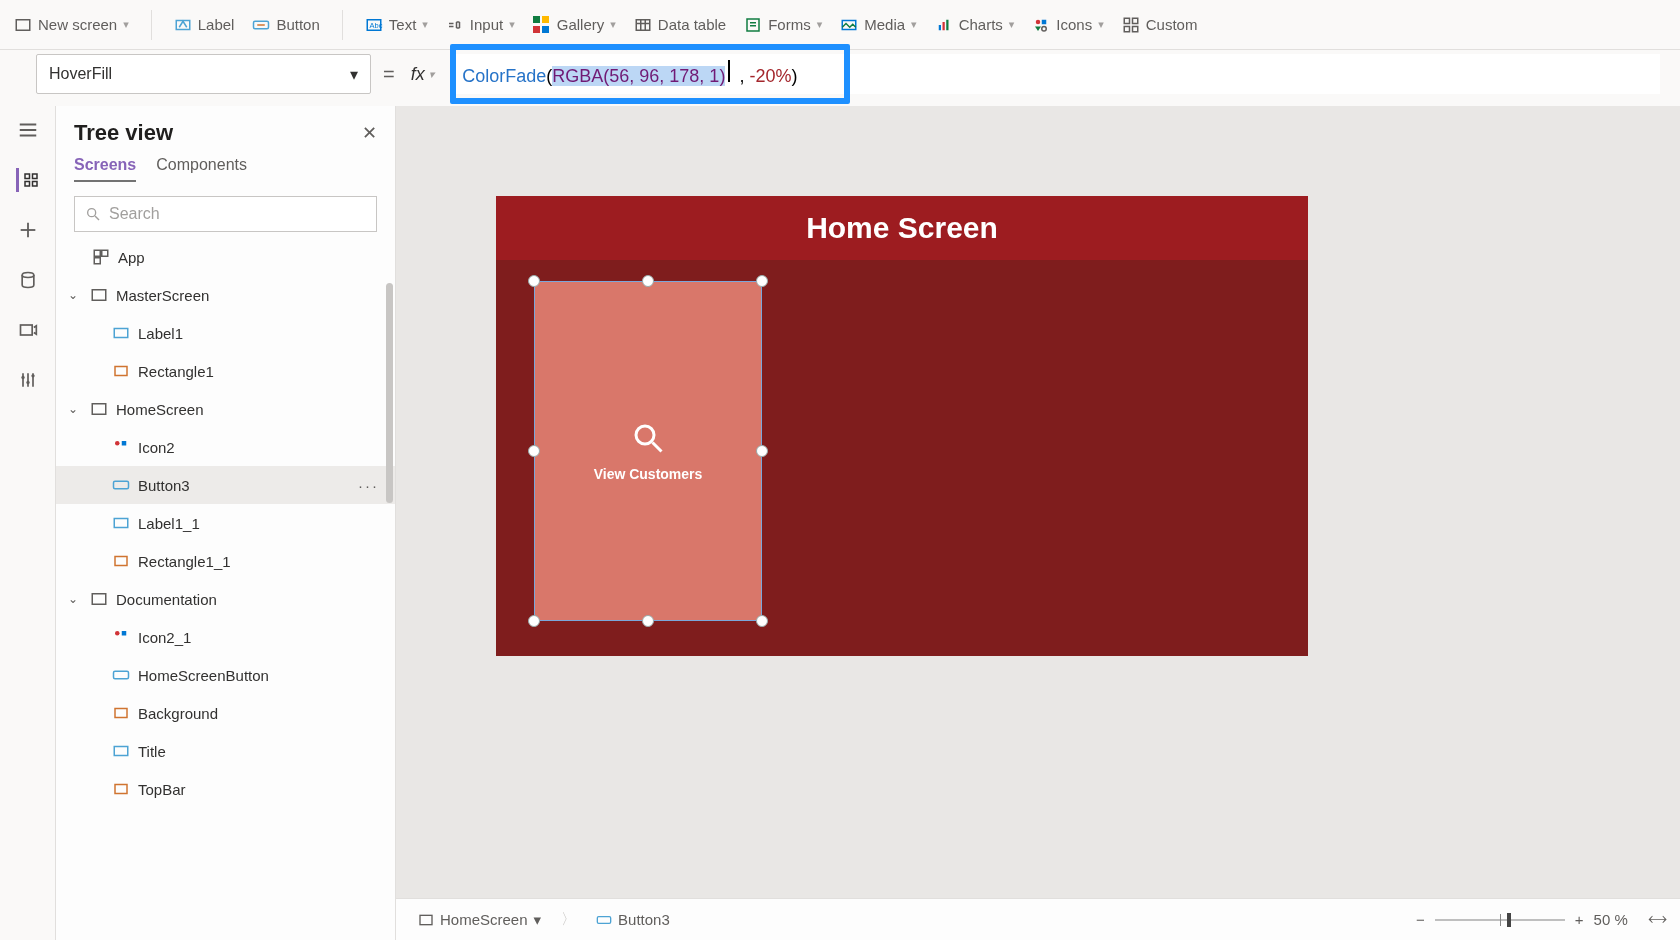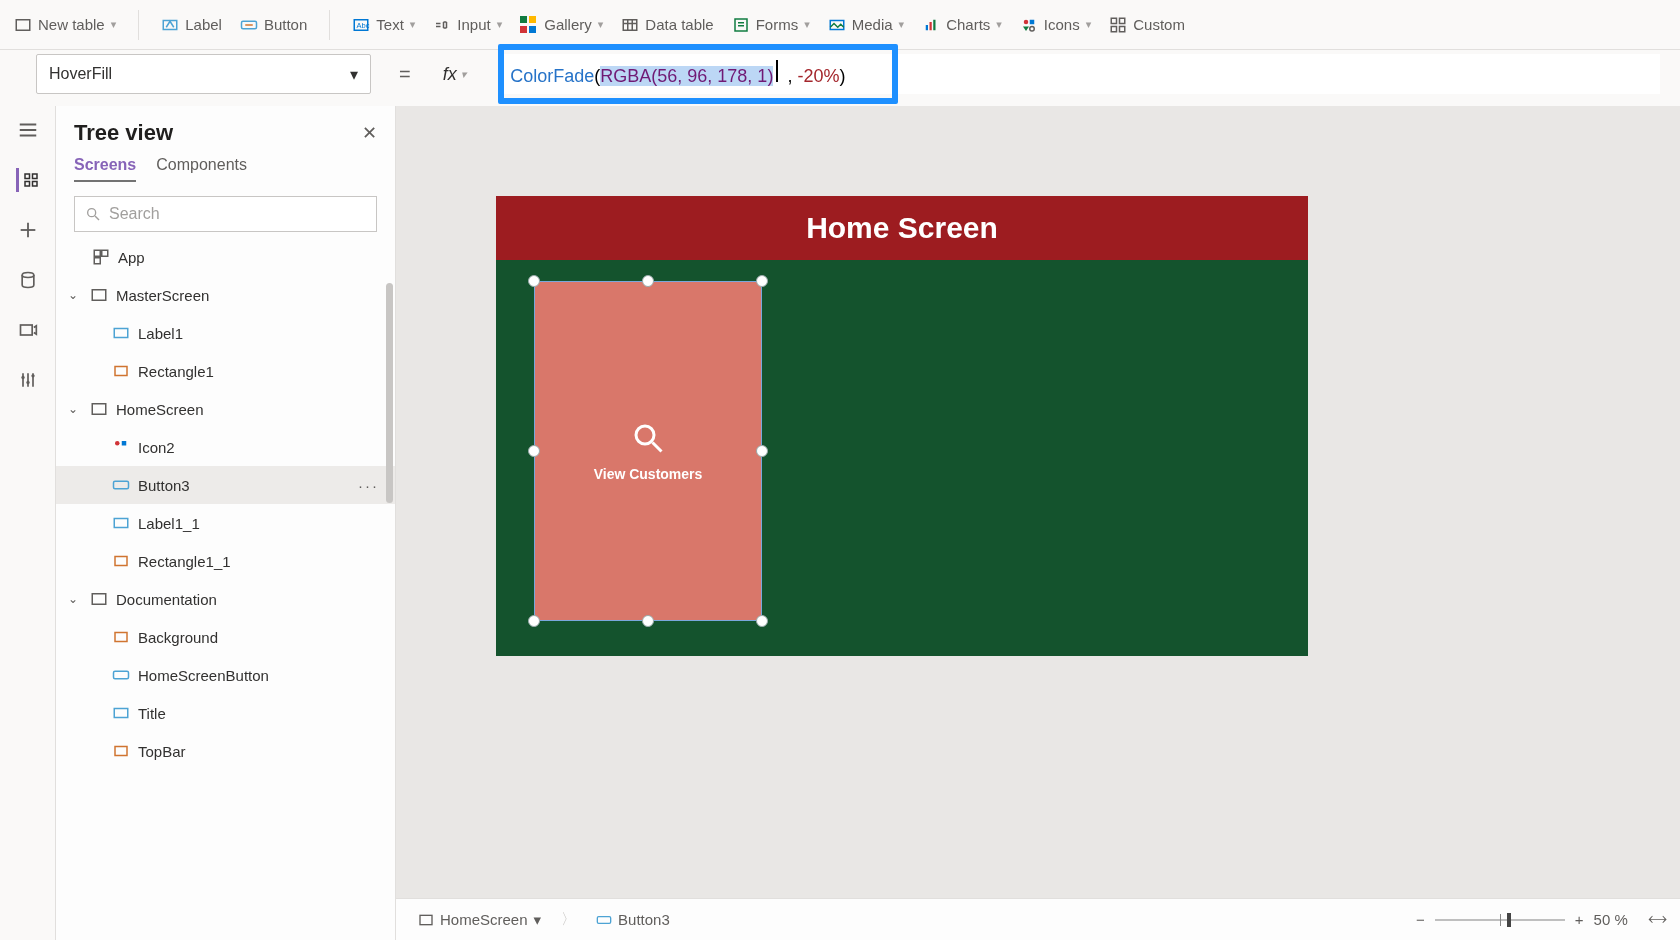--- a/index.html
+++ b/index.html
@@ -20,21 +20,21 @@
 .ribbon .sep { width: 1px; height: 30px; background: #e1dfdd; margin: 0 4px; }
 .ribbon .item { display: flex; align-items: center; gap: 6px; cursor: pointer; white-space: nowrap; }
 .ribbon .chev { font-size: 11px; color: #a19f9d; }
 .ribbon svg, .ribbon .glyph { width: 18px; height: 18px; }
 
 
 .formula-row {
   height: 56px;
   display: flex;
   align-items: center;
-  gap: 28px;
+  gap: 12px;
   padding: 0 20px 8px 36px;
   background: #faf9f8;
 }
 .prop-select {
   width: 335px;
   height: 40px;
   border: 1px solid #c8c6c4;
   border-radius: 2px;
   display: flex;
   align-items: center;
@@ -151,21 +151,21 @@
   position:absolute; right:2px; top:45px; width:7px; height:220px;
   background:#c8c6c4; border-radius:4px;
 }
 
 
 .canvas-area { flex:1; position:relative; background:#e9e7e5; }
 .design-surface {
   position:absolute;
   left: 100px; top: 90px;
   width: 812px; height: 460px;
-  background:#14532d;
+  background:#7f1d1d;
 }
 .screen-header {
   height: 64px;
   background:#9d1c20;
   color:#fff;
   display:flex;align-items:center;justify-content:center;
   font-size: 30px; font-weight:700;
 }
 .btn-card {
   position:absolute;
@@ -225,21 +225,21 @@
 </head>
 <body>
 
 <div class="ribbon">
   <div class="item">
     <span class="glyph">
       <svg viewBox="0 0 24 24">
           <rect x="3" y="5" width="18" height="14" fill="none" stroke="#605e5c" stroke-width="2"></rect>
         </svg>
     </span>
-    <span>New table</span>
+    <span>New screen</span>
     <span class="chev">▾</span>
   </div>
   <div class="sep"></div>
 
   <div class="item">
     <span class="glyph ico-label">
       <svg viewBox="0 0 24 24">
           <rect x="3" y="6" width="18" height="12" fill="none" stroke="#4da3d4" stroke-width="2"></rect>
           <path d="M7 15 L12 7 L17 15" fill="none" stroke="#4da3d4" stroke-width="2"></path>
         </svg>
@@ -524,34 +524,43 @@
       <div class="tree-item level1">
         <span class="caret">⌄</span>
         <span class="tico ico-screen">
             <svg viewBox="0 0 24 24" width="18" height="18">
               <rect x="3" y="5" width="18" height="14" fill="none" stroke="#605e5c" stroke-width="2"></rect>
             </svg>
           </span>
         <span>Documentation</span>
       </div>
       <div class="tree-item level3">
+        <span class="tico">
+            <svg viewBox="0 0 24 24" width="18" height="18">
+              <circle cx="7" cy="7" r="3" fill="#d13438"></circle>
+              <rect x="13" y="4" width="6" height="6" fill="#0078d4"></rect>
+            </svg>
+          </span>
+        <span>Icon2_1</span>
+      </div>
+      <div class="tree-item level3">
+        <span class="tico ico-btn">
+            <svg viewBox="0 0 24 24" width="18" height="18">
+              <rect x="2" y="7" width="20" height="10" rx="2" fill="none" stroke="#4da3d4" stroke-width="2"></rect>
+            </svg>
+          </span>
+        <span>HomeScreenButton</span>
+      </div>
+      <div class="tree-item level3">
         <span class="tico ico-rect">
             <svg viewBox="0 0 24 24" width="18" height="18">
               <rect x="4" y="6" width="16" height="12" fill="none" stroke="#d07430" stroke-width="2"></rect>
             </svg>
           </span>
         <span>Background</span>
-      </div>
-      <div class="tree-item level3">
-        <span class="tico ico-btn">
-            <svg viewBox="0 0 24 24" width="18" height="18">
-              <rect x="2" y="7" width="20" height="10" rx="2" fill="none" stroke="#4da3d4" stroke-width="2"></rect>
-            </svg>
-          </span>
-        <span>HomeScreenButton</span>
       </div>
       <div class="tree-item level3">
         <span class="tico ico-label">
             <svg viewBox="0 0 24 24" width="18" height="18">
               <rect x="3" y="6" width="18" height="12" fill="none" stroke="#4da3d4" stroke-width="2"></rect>
             </svg>
           </span>
         <span>Title</span>
       </div>
       <div class="tree-item level3">

